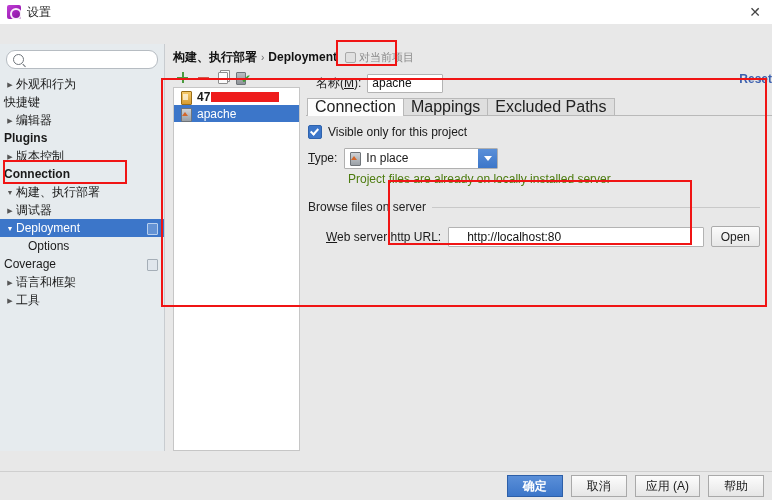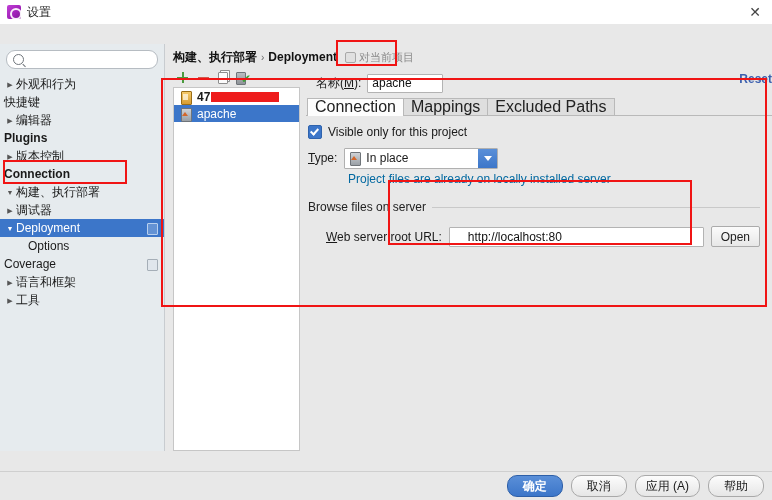--- a/index.html
+++ b/index.html
@@ -266,21 +266,21 @@
   .combo-arrow {
     position: absolute; right: 0; top: 0; bottom: 0; width: 19px;
     background: linear-gradient(#5a8fd8,#3c76c9);
     display: flex; align-items: center; justify-content: center;
   }
   .combo-arrow i {
     width: 0; height: 0;
     border-left: 4px solid transparent; border-right: 4px solid transparent;
     border-top: 5px solid #fff; display: block;
   }
-  .hint { color: #0369a1; font-size: 12px; margin: 4px 0 0 40px; }
+  .hint { color: #4d7c0f; font-size: 12px; margin: 4px 0 0 40px; }
 
   .group {
     margin-top: 14px; margin-right: 12px;
   }
   .group-title {
     font-size: 12px; color: #222; display: flex; align-items: center;
   }
   .group-title::after {
     content: ""; flex: 1 1 auto; height: 1px;
     background: #c9c9c9; margin-left: 6px;
@@ -308,21 +308,21 @@
   .footer {
     height: 28px; flex: 0 0 28px;
     background: #e8e8e8; border-top: 1px solid #cfcfcf;
     display: flex; align-items: center; justify-content: flex-end;
     gap: 8px; padding-right: 8px; position: relative;
   }
   .btn {
     height: 22px; min-width: 56px; padding: 0 10px;
     font-family: inherit; font-size: 12px;
     background: linear-gradient(#fcfcfc,#e6e6e6);
-    border: 1px solid #a9a9a9; border-radius: 10px; color: #1a1a1a;
+    border: 1px solid #a9a9a9; border-radius: 0; color: #1a1a1a;
   }
   .btn.primary {
     background: linear-gradient(#5a8fd8,#3c76c9);
     border-color: #2d5fa8; color: #fff; font-weight: bold;
   }
   .watermark {
     position: absolute; right: 14px; top: 6px;
     font-size: 11px; color: #d9d9d9; letter-spacing: .5px;
     pointer-events: none; user-select: none;
   }
@@ -488,21 +488,21 @@
                   </span>
               </div>
             </div>
             <div class="hint">Project files are already on locally installed server</div>
 
             <div class="group">
               <div class="group-title">
                 <span>Browse files on server</span>
               </div>
               <div class="urlrow">
-                <label><span class="u">W</span><span>eb server root URL:</span></label>
+                <label><span class="u">W</span><span>eb server http URL:</span></label>
                 <input class="url-input" type="text" value="http://localhost:80" style="">
                 <button class="btn-open">Open</button>
               </div>
             </div>
 
           </div>
         </div>
       </div>
     </div>
   </div>

